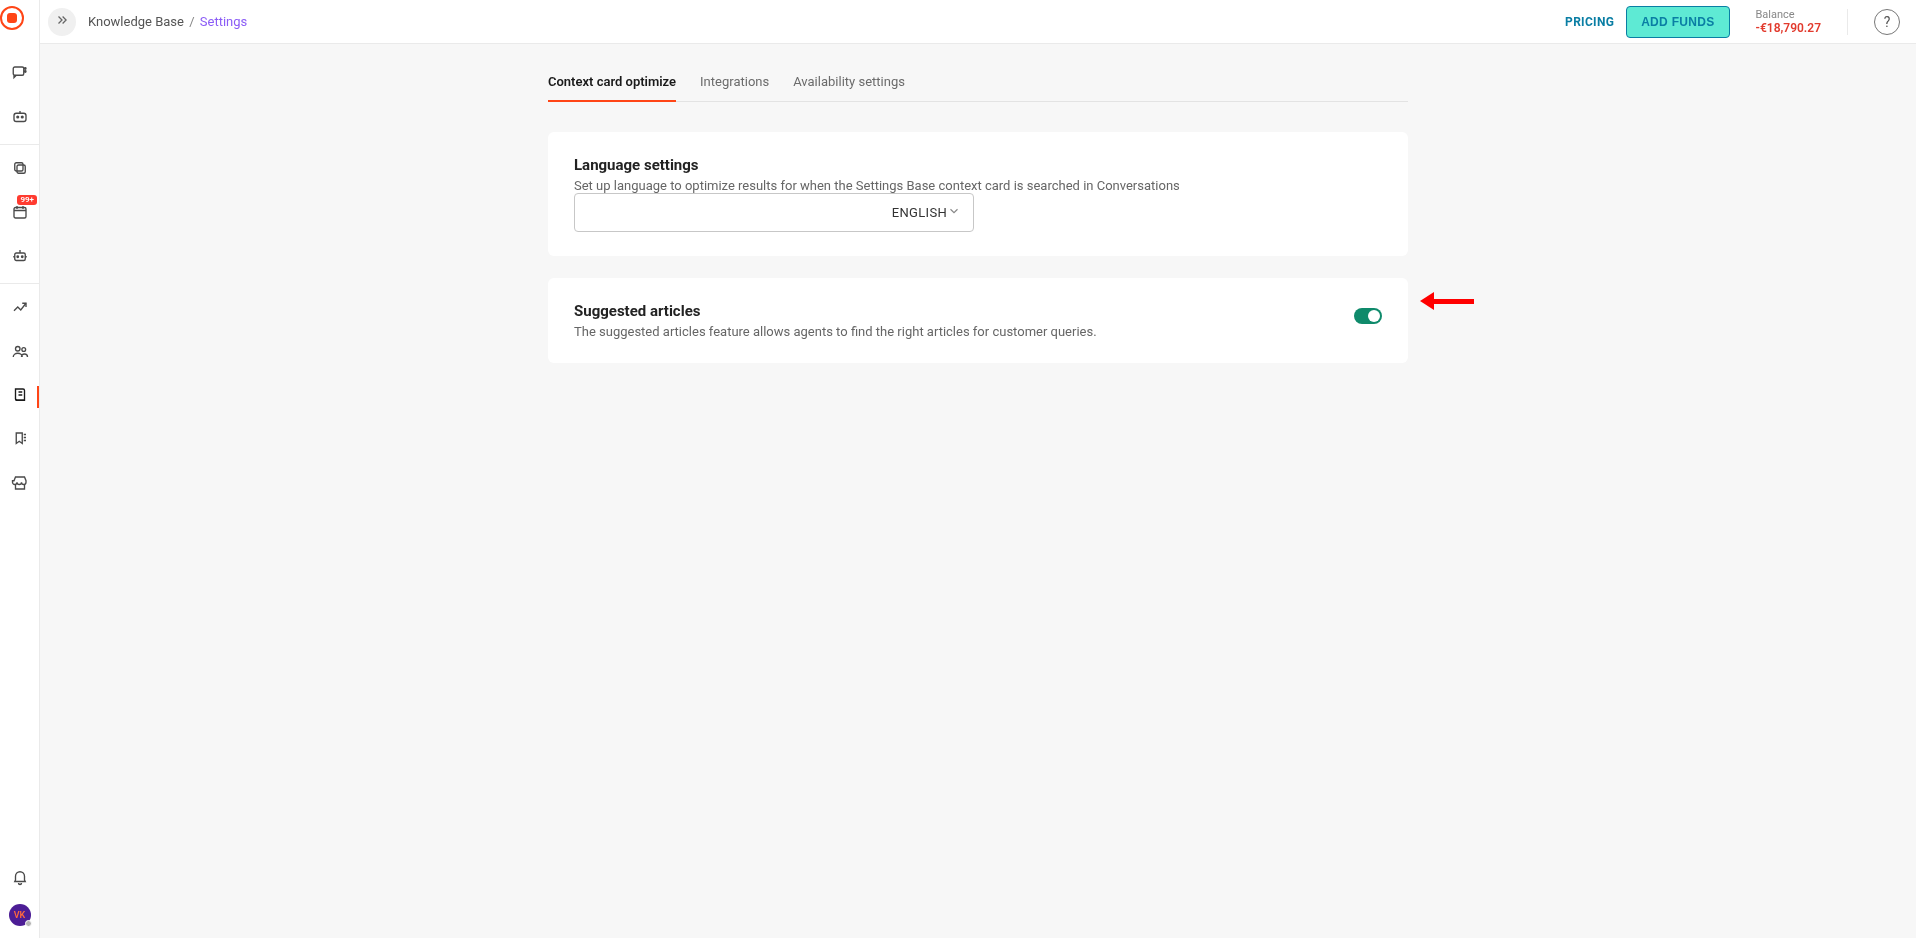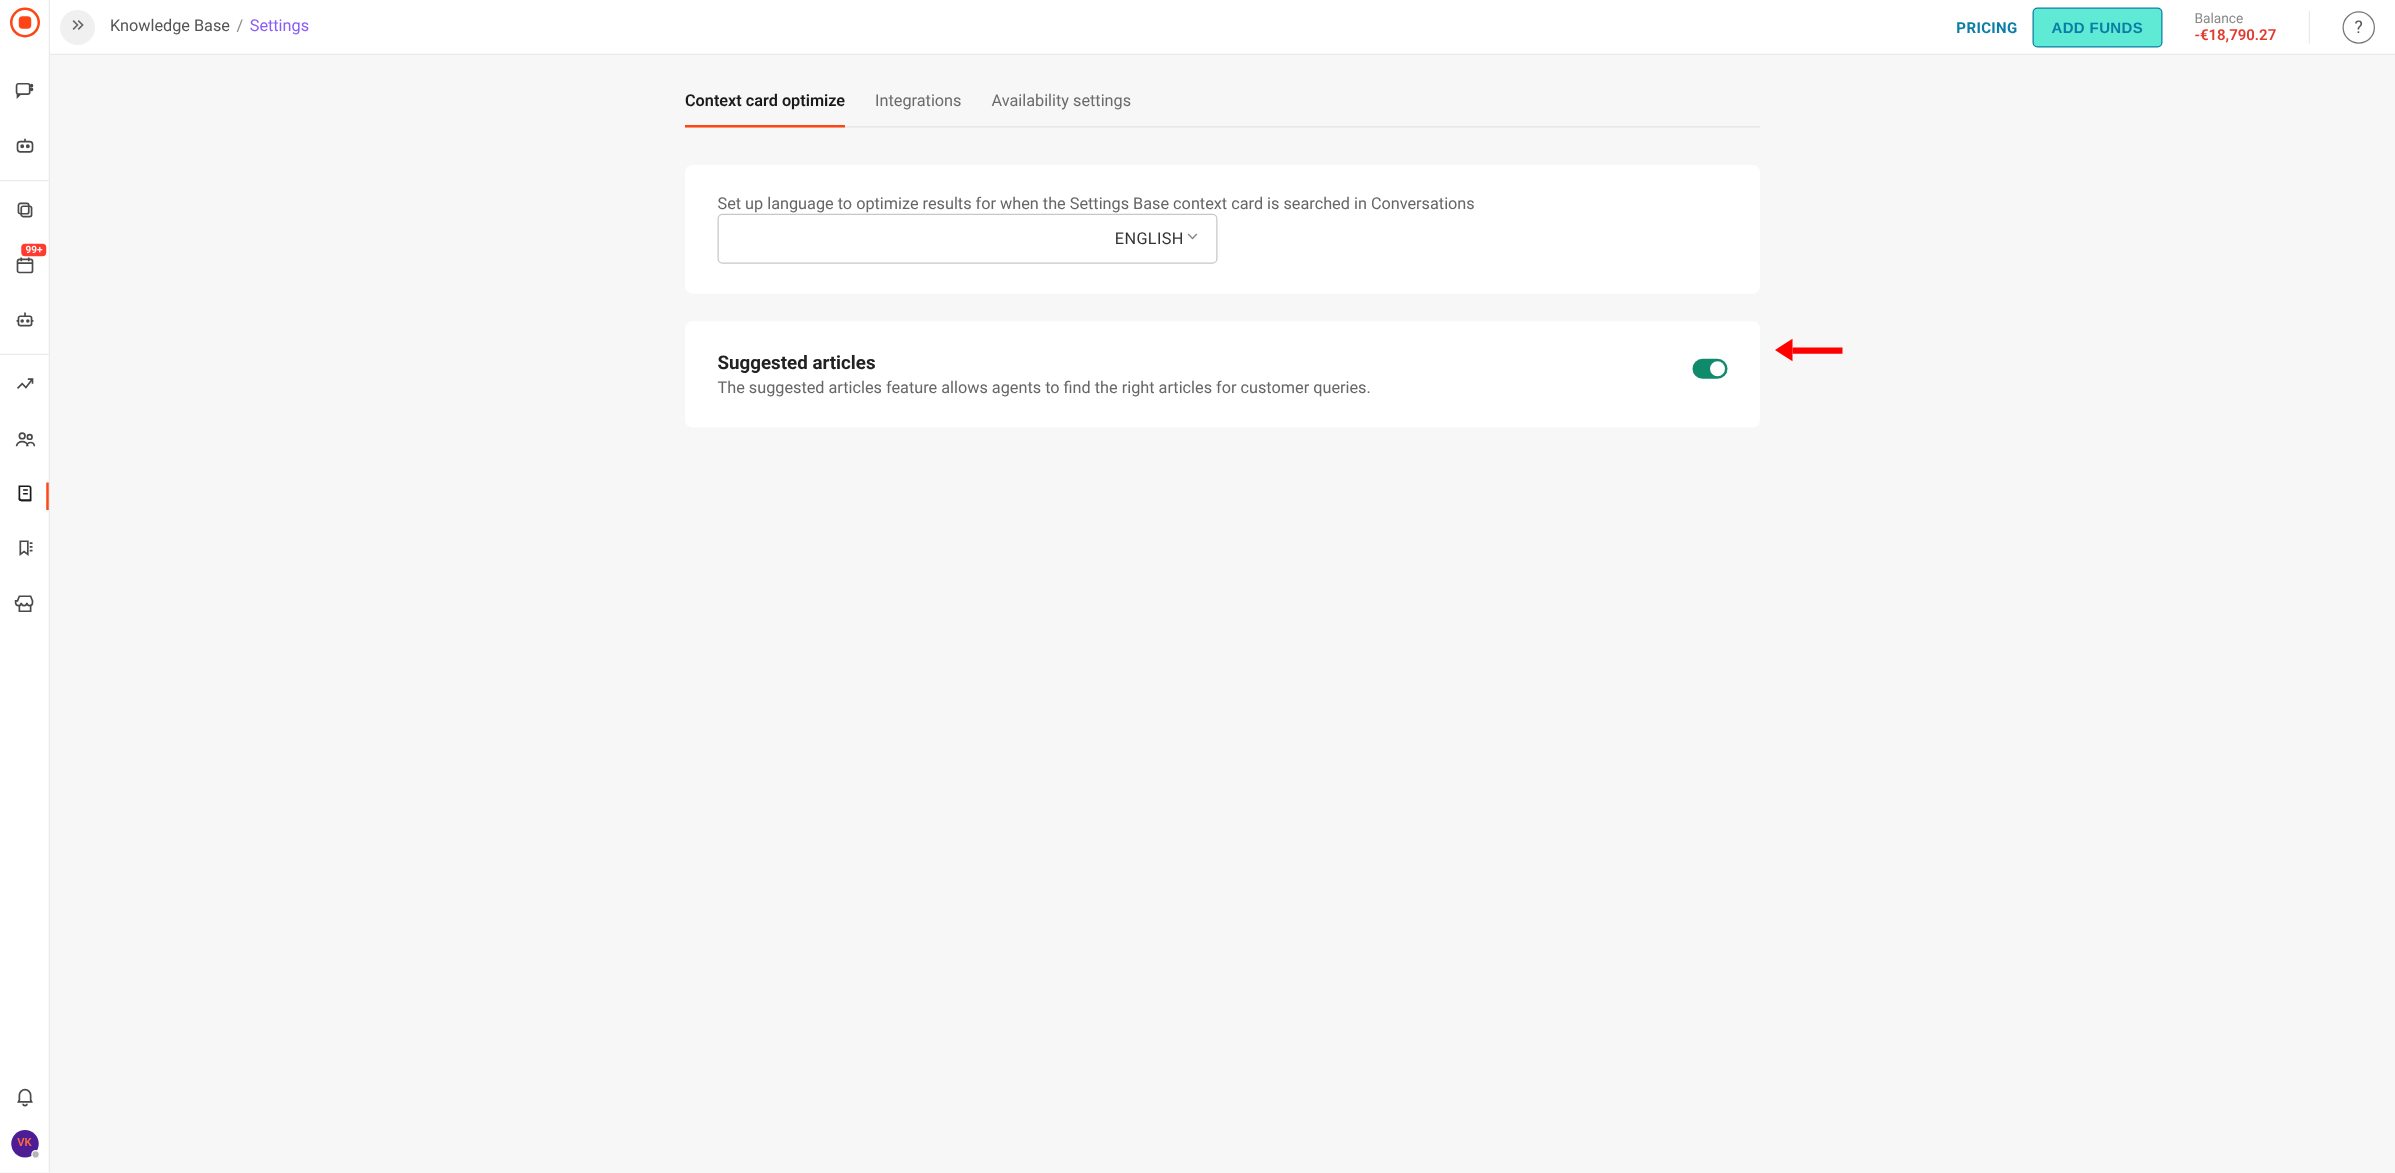--- a/index.html
+++ b/index.html
@@ -6,21 +6,20 @@
   html, body { height: 100%; font-family: -apple-system, BlinkMacSystemFont, "Segoe UI", Roboto, Helvetica, Arial, sans-serif; background: #f7f7f7; color: #1a1a1a; }
   body { display: flex; }
 
   
   .rail {
     width: 40px;
     background: #fff;
     border-right: 1px solid #eaeaea;
     display: flex;
     flex-direction: column;
-    align-items: center;
     padding-top: 6px;
   }
   .rail .logo {
     width: 24px; height: 24px; border: 2px solid #ff4516; border-radius: 50%;
     display:flex; align-items:center; justify-content:center; margin-bottom: 20px;
   }
   .rail .logo-inner { width: 10px; height: 10px; background:#ff4516; border-radius:3px; }
   .rail-group { display:flex; flex-direction:column; align-items:center; gap: 14px; padding: 10px 0; width:100%; }
   .rail-sep { width: 100%; height:1px; background:#eaeaea; }
   .rail-item { width: 100%; height: 30px; display:flex; align-items:center; justify-content:center; position:relative; cursor:pointer; }
@@ -224,20 +223,21 @@
 
   <div class="content">
     <div class="content-inner">
       <div class="tabs">
         <div class="tab active">Context card optimize</div>
         <div class="tab">Integrations</div>
         <div class="tab">Availability settings</div>
       </div>
 
       <section class="card">
+        <div class="card-title">Language settings</div>
         <div class="card-sub">Set up language to optimize results for when the Settings Base context card is searched in Conversations</div>
         <div class="select">
           <span>ENGLISH</span>
           <span class="chev">
             <svg width="14" height="14" viewBox="0 0 24 24" fill="none" stroke="currentColor" stroke-width="2">
                 <path d="M6 9l6 6 6-6"></path>
               </svg>
           </span>
         </div>
       </section>

